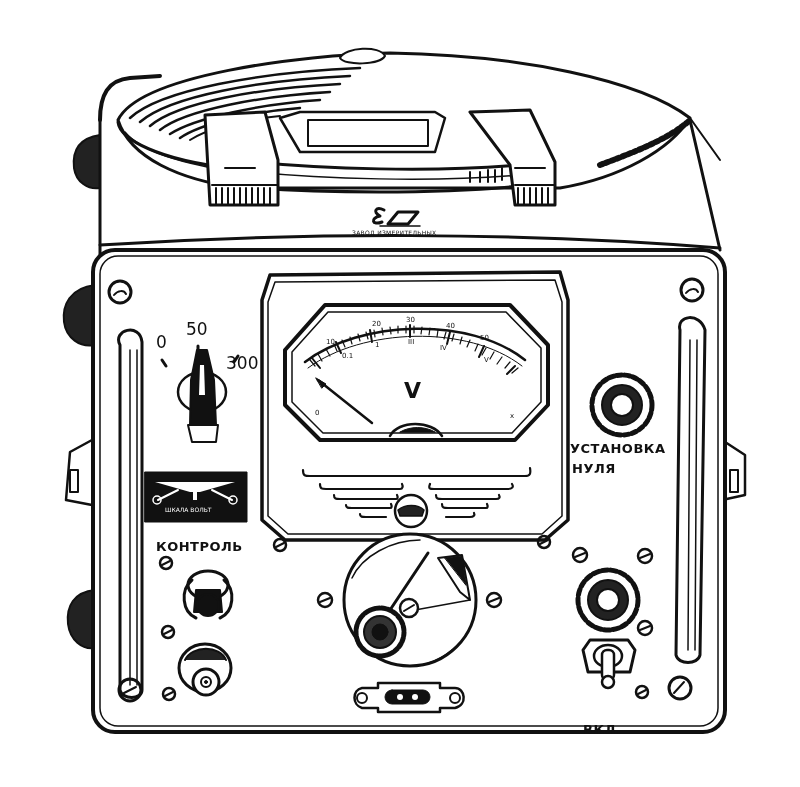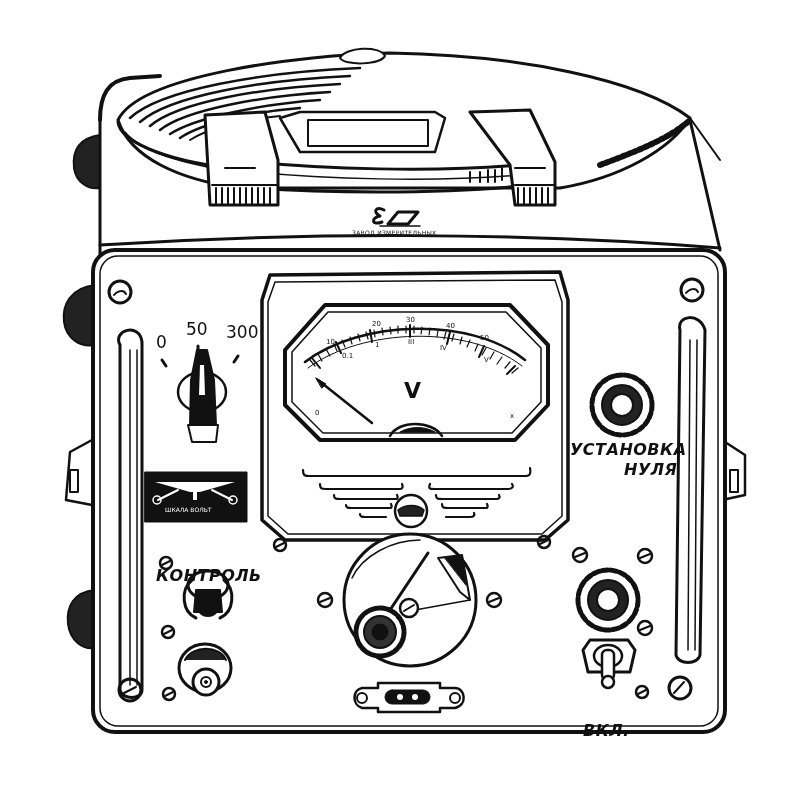--- a/index.html
+++ b/index.html
@@ -8,21 +8,21 @@
   svg { position: absolute; left: 0; top: 0; }
   .lbl {
     position: absolute;
     font-family: "DejaVu Sans", sans-serif;
     font-weight: bold;
     color: #111111;
     line-height: 1;
     white-space: nowrap;
   }
   .lbl.range { font-size: 17px; font-weight: normal; }
-  .lbl.panel { font-size: 16px; letter-spacing: 0.5px; font-style: italic; }
+  .lbl.panel { font-size: 13px; letter-spacing: 0.5px; }
   .lbl.unit { font-size: 22px; }
   .lbl.logo-txt { font-size: 6px; font-weight: normal; letter-spacing: 0.3px; }
 </style>
 </head>
 <body>
 
 <div id="stage">
 <svg width="800" height="787" viewBox="0 0 800 787" xmlns="http://www.w3.org/2000/svg" fill="none" stroke="#111" stroke-linecap="round" stroke-linejoin="round">
 
   <g>
@@ -288,26 +288,26 @@
 
   <g>
     <path d="M384,210 C376,206 372,212 380,216 C370,218 372,226 382,222" stroke-width="3"></path>
     <path d="M388,224 L398,212 L418,212 L408,224 Z" stroke-width="3"></path>
     <path d="M380,226 L420,226" stroke-width="1.5"></path>
   </g>
 </svg>
 
 <span class="lbl range" style="left:156px; top:334px;">0</span>
 <span class="lbl range" style="left:186px; top:321px;">50</span>
-<span class="lbl range" style="left:226px; top:324px;">300</span>
+<span class="lbl range" style="left:226px; top:355px;">300</span>
 
 <span class="lbl unit" style="left:404px; top:380px;">V</span>
 
 <span class="lbl panel" style="left:570px; top:442px;">УСТАНОВКА</span>
-<span class="lbl panel" style="left:624px; top:462px;">НУЛЯ</span>
-
-<span class="lbl panel" style="left:156px; top:540px;margin-top:28px;">КОНТРОЛЬ</span>
+<span class="lbl panel" style="left:572px; top:462px;">НУЛЯ</span>
+
+<span class="lbl panel" style="left:156px; top:540px;">КОНТРОЛЬ</span>
 
 <span class="lbl panel" style="left:583px; top:723px;">ВКЛ.</span>
 
 <span class="lbl logo-txt" style="left:352px; top:230px;">ЗАВОД ИЗМЕРИТЕЛЬНЫХ</span>
 
 </div>
 
 </body></html>

